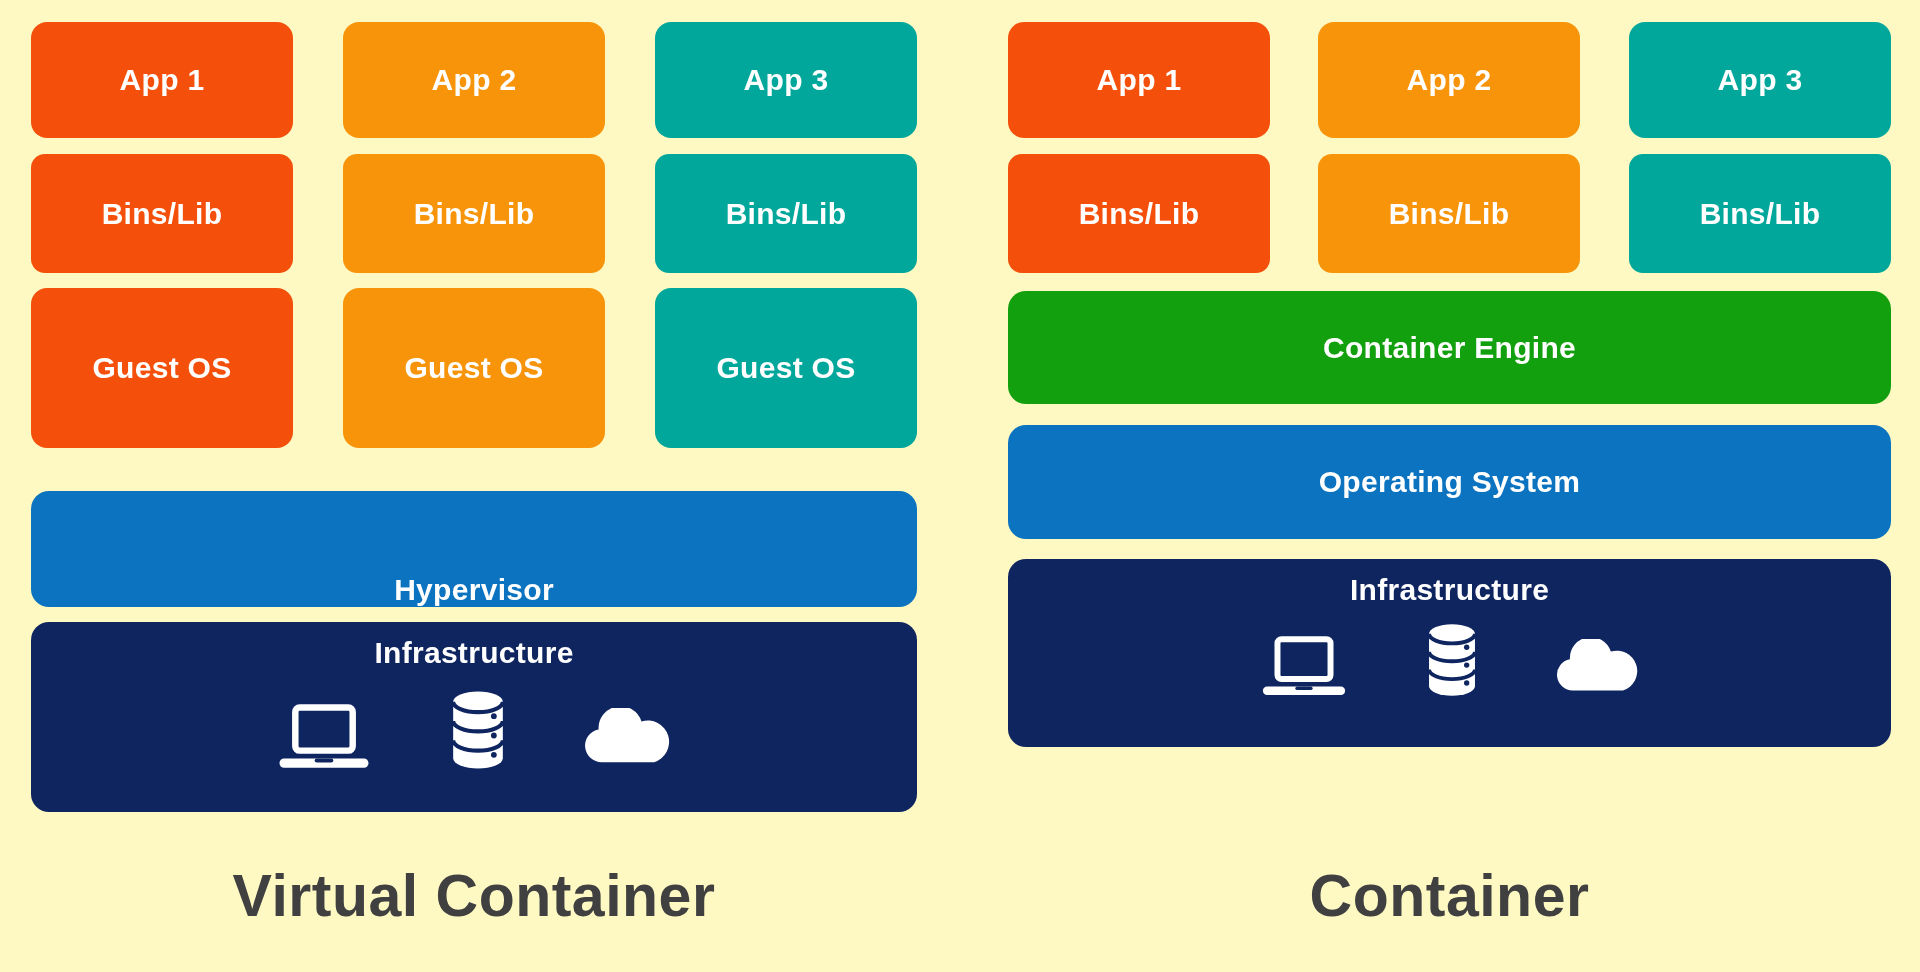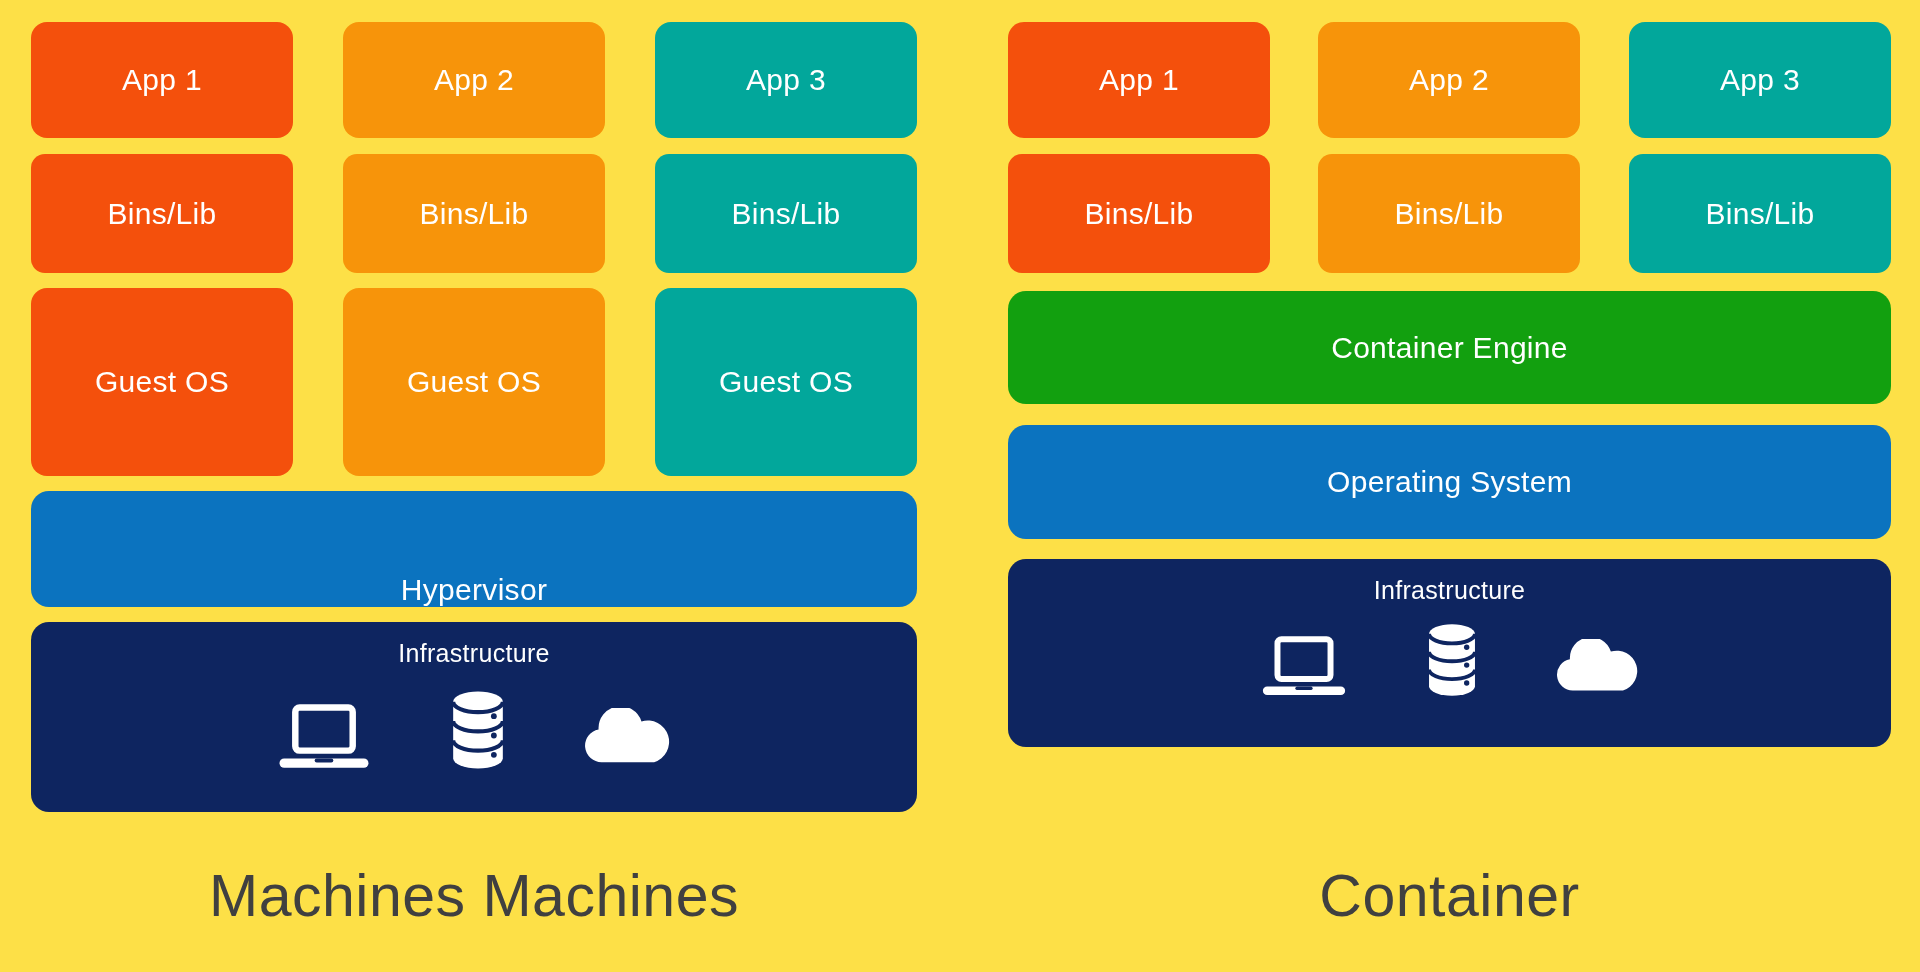--- a/index.html
+++ b/index.html
@@ -3,22 +3,23 @@
 <meta charset="utf-8">
 <style>
   * { margin: 0; padding: 0; box-sizing: border-box; }
   html, body { background: #ffffff; }
   body { font-family: "Liberation Sans", sans-serif; }
 
   .stage {
     position: relative;
     width: 1920px;
     height: 972px;
-    background: #fde047;
+    background: #fef9c3;
     overflow: hidden;
+    font-weight: bold;
   }
 
   .panel { position: absolute; top: 0; height: 100%; }
   .panel-left  { left: 31px;  width: 886px; }
   .panel-right { left: 1008px; width: 883px; }
 
   .box {
     position: absolute;
     border-radius: 16px;
     color: #ffffff;
@@ -28,40 +29,40 @@
     font-size: 30px;
     letter-spacing: 0.3px;
   }
 
   
   .panel-left .col-0 { left: 0;     width: 262px; }
   .panel-left .col-1 { left: 312px; width: 262px; }
   .panel-left .col-2 { left: 624px; width: 262px; }
   .row-app   { top: 22px;  height: 116px; }
   .row-bins  { top: 154px; height: 119px; border-radius: 14px; }
-  .row-guest { top: 288px; height: 188px; }
+  .row-guest { top: 288px; height: 160px; }
 
   .bar { left: 0; width: 100%; border-radius: 18px; }
   .bar-hypervisor { top: 491px; height: 116px; align-items: flex-end; }
   .bar-infra-left { top: 622px; height: 190px; }
 
   
   .panel-right .col-0 { left: 0;     width: 262px; }
   .panel-right .col-1 { left: 310px; width: 262px; }
   .panel-right .col-2 { left: 621px; width: 262px; }
   .bar-engine     { top: 291px; height: 113px; }
   .bar-os         { top: 425px; height: 114px; }
   .bar-infra-right{ top: 559px; height: 188px; }
 
   .infra-bar {
     flex-direction: column;
     justify-content: flex-start;
     padding-top: 10px;
   }
-  .infra-label { font-size: 25px; line-height: 42px; }
+  .infra-label { font-size: 30px; line-height: 42px; }
   .icon-row {
     display: flex;
     align-items: flex-end;
     gap: 78px;
     margin-top: 16px;
     color: #ffffff;
   }
   .bar-infra-right .icon-row { margin-top: 12px; }
   .icon { display: block; }
   .icon-laptop   { width: 96px; height: 66px; }
@@ -154,21 +155,21 @@
           </svg>
         <svg class="icon icon-database">
             <use href="#sym-database"></use>
           </svg>
         <svg class="icon icon-cloud">
             <use href="#sym-cloud"></use>
           </svg>
       </div>
     </div>
 
-    <div class="panel-title" style="color: rgb(64, 64, 64);">Machines Machines</div>
+    <div class="panel-title" style="color: rgb(64, 64, 64);">Virtual Container</div>
   </div>
 
   <div class="panel panel-right">
 
     <div class="box row-app col-0" style="background-color: rgb(244, 80, 12);">
       <span>App 1</span>
     </div>
     <div class="box row-app col-1" style="background-color: rgb(247, 148, 10);">
       <span>App 2</span>
     </div>

